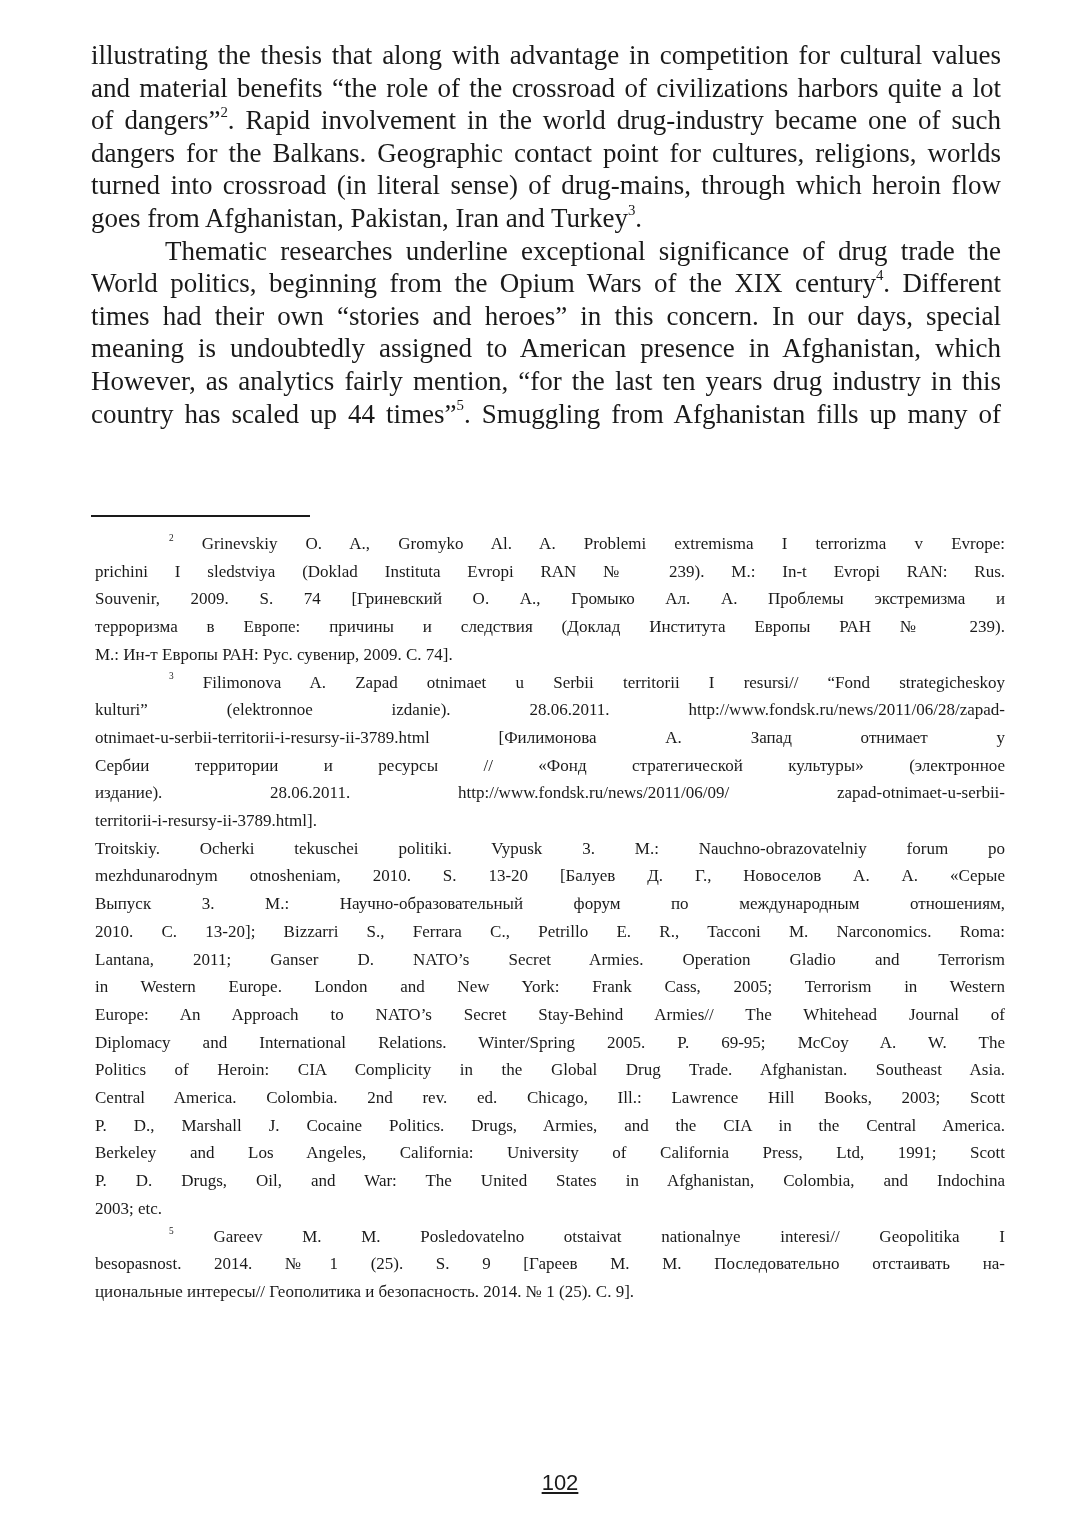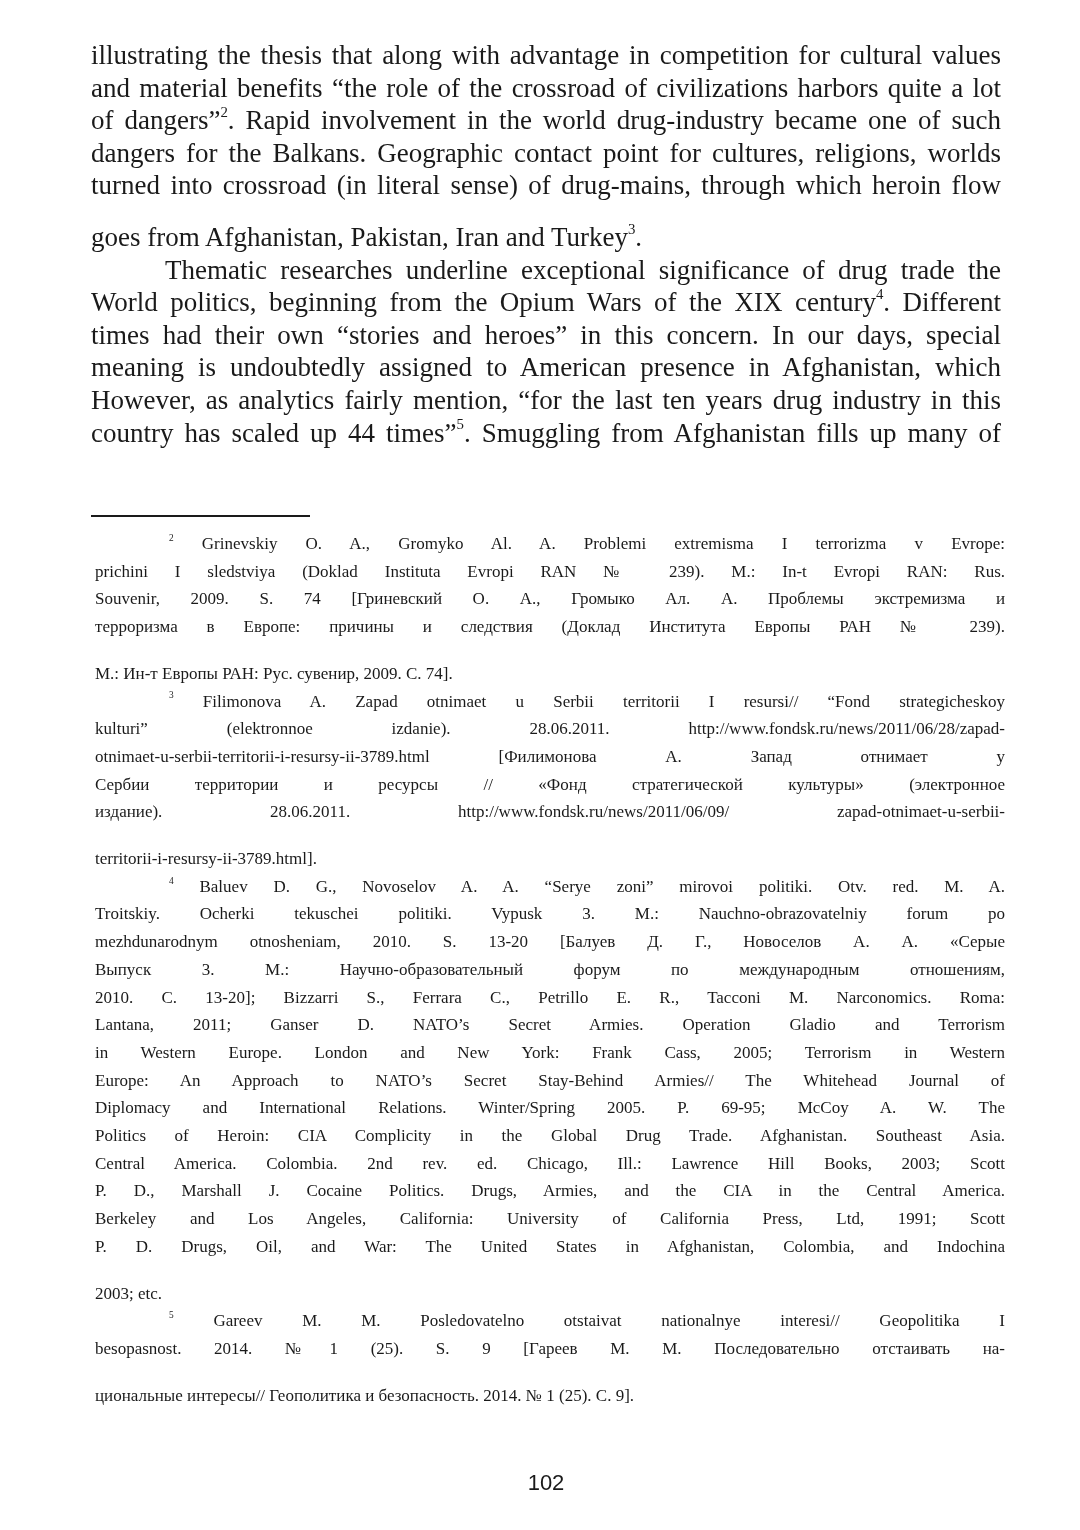--- a/index.html
+++ b/index.html
@@ -1,26 +1,26 @@
 <!DOCTYPE html>
 <html><head>
 <meta charset="utf-8">
 <style>
   html, body { margin: 0; padding: 0; background: #ffffff; }
   body { width: 1080px; height: 1530px; position: relative; overflow: hidden; }
   .page { position: absolute; left: 91px; top: 0; width: 910px; color: #1a1a1a; font-family: "Liberation Serif", "DejaVu Serif", serif; }
   .body-text { position: absolute; left: 0; top: 39px; width: 910px; font-size: 27px; line-height: 32.6px; text-align: justify; }
   .fn-block { position: absolute; left: 4px; top: 530px; width: 910px; font-size: 17px; line-height: 27.7px; text-align: justify; }
   .line { display: block; white-space: nowrap; text-align-last: justify; text-align: justify; width: 910px; }
-  .line.last { text-align-last: left; margin-top: 19px; }
+  .line.last { text-align-last: left; }
   .indent { padding-left: 74px; width: 836px; }
   .fn-indent { padding-left: 74px; width: 836px; }
   sup { font-size: 0.55em; line-height: 0; position: relative; top: -0.15em; vertical-align: super; }
   .rule { position: absolute; left: 0; top: 515px; width: 219px; height: 2px; background: #1a1a1a; }
-  .page-number { position: absolute; left: 0; width: 910px; top: 1470px; text-align: center; font-family: "Liberation Sans", "DejaVu Sans", sans-serif; font-size: 22px; color: #1a1a1a; }
+  .page-number { position: absolute; left: 14px; width: 910px; top: 1470px; text-align: center; font-family: "Liberation Sans", "DejaVu Sans", sans-serif; font-size: 22px; color: #1a1a1a; text-decoration: underline; }
 </style>
 </head>
 <body>
 
 <div class="page">
 
   <div class="body-text">
 
     <span class="line">illustrating the thesis that along with advantage in competition for cultural values</span>
     <span class="line">and material benefits “the role of the crossroad of civilizations harbors quite a lot</span>
@@ -52,21 +52,20 @@
     <div>
       <span class="line fn-indent"><sup>3</sup> <span>Filimonova A. Zapad otnimaet u Serbii territorii I resursi// “Fond strategicheskoy</span></span>
       <span class="line">kulturi” (elektronnoe izdanie). 28.06.2011. http://www.fondsk.ru/news/2011/06/28/zapad-</span>
       <span class="line">otnimaet-u-serbii-territorii-i-resursy-ii-3789.html [Филимонова А. Запад отнимает у</span>
       <span class="line">Сербии территории и ресурсы // «Фонд стратегической культуры» (электронное</span>
       <span class="line">издание). 28.06.2011. http://www.fondsk.ru/news/2011/06/09/ zapad-otnimaet-u-serbii-</span>
       <span class="line last">territorii-i-resursy-ii-3789.html].</span>
     </div>
 
     <div>
-      <span class="line fn-indent"><sup>4</sup> <span>Baluev D. G., Novoselov A. A. “Serye zoni” mirovoi politiki. Otv. red. M. A.</span></span>
       <span class="line">Troitskiy. Ocherki tekuschei politiki. Vypusk 3. M.: Nauchno-obrazovatelniy forum po</span>
       <span class="line">mezhdunarodnym otnosheniam, 2010. S. 13-20 [Балуев Д. Г., Новоселов А. А. «Серые</span>
       <span class="line">Выпуск 3. М.: Научно-образовательный форум по международным отношениям,</span>
       <span class="line">2010. С. 13-20]; Bizzarri S., Ferrara C., Petrillo E. R., Tacconi M. Narconomics. Roma:</span>
       <span class="line">Lantana, 2011; Ganser D. NATO’s Secret Armies. Operation Gladio and Terrorism</span>
       <span class="line">in Western Europe. London and New York: Frank Cass, 2005; Terrorism in Western</span>
       <span class="line">Europe: An Approach to NATO’s Secret Stay-Behind Armies// The Whitehead Journal of</span>
       <span class="line">Diplomacy and International Relations. Winter/Spring 2005. P. 69-95; McCoy A. W. The</span>
       <span class="line">Politics of Heroin: CIA Complicity in the Global Drug Trade. Afghanistan. Southeast Asia.</span>
       <span class="line">Central America. Colombia. 2nd rev. ed. Chicago, Ill.: Lawrence Hill Books, 2003; Scott</span>

